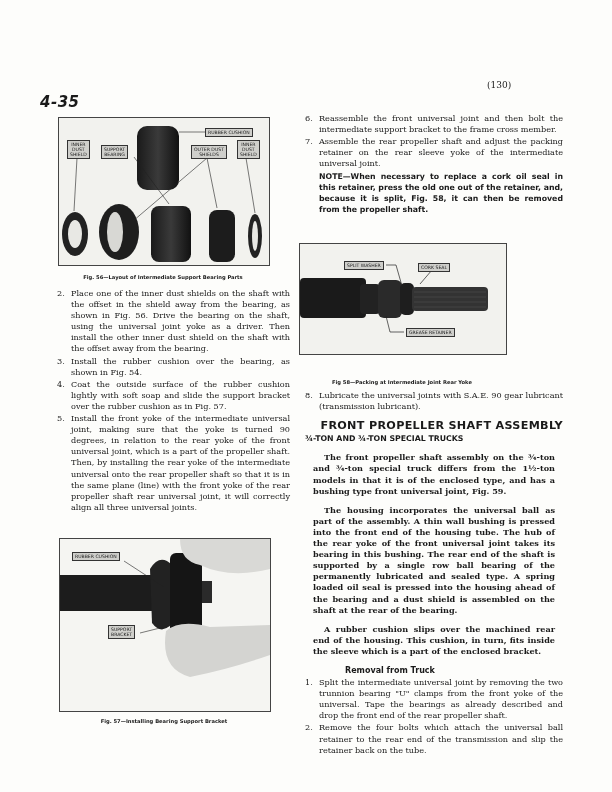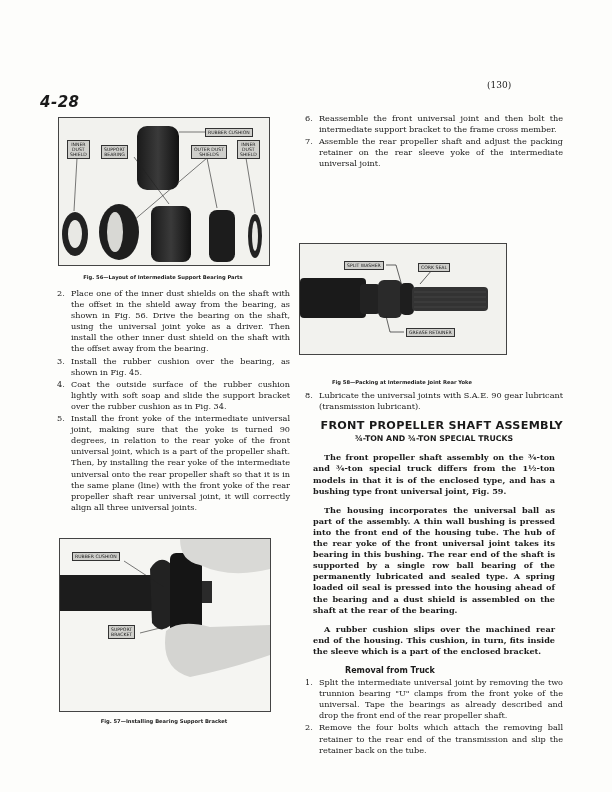--- a/index.html
+++ b/index.html
@@ -15,30 +15,30 @@
   .col { font-size:8.15px; line-height:11.1px; text-align:justify; }
   .li { display:flex; margin-bottom:1px; }
   .li .n { width:14px; flex:none; }
   .li .t { flex:1; }
   .note { font-family:"DejaVu Sans","Liberation Sans",sans-serif; font-weight:bold;
          font-size:7.8px; line-height:11px; padding-left:14px; margin-top:2px; }
   .para { text-indent:11px; margin:8px;font-weight:bold; }
   h1.sect { font-family:"DejaVu Sans","Liberation Sans",sans-serif; font-weight:bold; font-size:11.2px;
          margin:8px 0 2px 0; text-align:right; letter-spacing:0.3px; white-space:nowrap; }
   h2.sub { font-family:"DejaVu Sans","Liberation Sans",sans-serif; font-weight:bold; font-size:7.8px;
-         margin:0 0 2px 0; text-align:center; }
+         margin:0 0 2px 0; }
   h3.sub2 { font-family:"DejaVu Sans","Liberation Sans",sans-serif; font-weight:bold; font-size:8px;
          margin:2px 0 1px 0;padding-left:40px; }
   .tag { position:absolute; background:#cfcfcb; border:1px solid #333; font-family:"DejaVu Sans","Liberation Sans",sans-serif;
          font-size:4.6px; line-height:5px; text-align:center; padding:1px 2px; color:#222; white-space:pre; }
 </style>
 </head>
 <body>
 
-<div class="abs section-num">4-28</div>
+<div class="abs section-num">4-35</div>
 <div class="abs page-num">(130)</div>
 
 <div class="abs fig" style="left:58px;top:117px;width:210px;height:147px;">
   <svg width="210" height="147" style="position:absolute;left:0;top:0">
     <defs>
       <linearGradient id="g1" x1="0" x2="1">
           <stop offset="0" stop-color="#1a1a1a"></stop>
           <stop offset="0.5" stop-color="#3a3a3a"></stop>
           <stop offset="1" stop-color="#111"></stop>
         </linearGradient>
@@ -82,25 +82,25 @@
 </div>
 <div class="abs caption" style="left:58px;top:274px;width:210px;">Fig. 56—Layout of Intermediate Support Bearing Parts</div>
 
 <div class="abs col" style="left:57px;top:288px;width:233px;">
   <div class="li">
       <span class="n">2.</span>
       <span class="t">Place one of the inner dust shields on the shaft with the offset in the shield away from the bearing, as shown in Fig. 56. Drive the bearing on the shaft, using the universal joint yoke as a driver. Then install the other inner dust shield on the shaft with the offset away from the bearing.</span>
     </div>
   <div class="li">
       <span class="n">3.</span>
-      <span class="t">Install the rubber cushion over the bearing, as shown in Fig. 45.</span>
+      <span class="t">Install the rubber cushion over the bearing, as shown in Fig. 54.</span>
     </div>
   <div class="li">
       <span class="n">4.</span>
-      <span class="t">Coat the outside surface of the rubber cushion lightly with soft soap and slide the support bracket over the rubber cushion as in Fig. 34.</span>
+      <span class="t">Coat the outside surface of the rubber cushion lightly with soft soap and slide the support bracket over the rubber cushion as in Fig. 57.</span>
     </div>
   <div class="li">
       <span class="n">5.</span>
       <span class="t">Install the front yoke of the intermediate universal joint, making sure that the yoke is turned 90 degrees, in relation to the rear yoke of the front universal joint, which is a part of the propeller shaft. Then, by installing the rear yoke of the intermediate universal onto the rear propeller shaft so that it is in the same plane (line) with the front yoke of the rear propeller shaft rear universal joint, it will correctly align all three universal joints.</span>
     </div>
 </div>
 
 <div class="abs fig" style="left:59px;top:538px;width:210px;height:172px;background:#f5f5f2;">
   <svg width="210" height="172" style="position:absolute;left:0;top:0">
     <rect x="0" y="36" width="100" height="36" fill="#1c1c1c"></rect>
@@ -122,20 +122,21 @@
 
 <div class="abs col" style="left:305px;top:113px;width:258px;">
   <div class="li">
       <span class="n">6.</span>
       <span class="t">Reassemble the front universal joint and then bolt the intermediate support bracket to the frame cross member.</span>
     </div>
   <div class="li">
       <span class="n">7.</span>
       <span class="t">Assemble the rear propeller shaft and adjust the packing retainer on the rear sleeve yoke of the intermediate universal joint.</span>
     </div>
+  <div class="note">NOTE—When necessary to replace a cork oil seal in this retainer, press the old one out of the retainer, and, because it is split, Fig. 58, it can then be removed from the propeller shaft.</div>
 </div>
 
 <div class="abs fig" style="left:299px;top:243px;width:206px;height:110px;">
   <svg width="206" height="110" style="position:absolute;left:0;top:0">
     <rect x="0" y="34" width="66" height="40" rx="4" fill="#1a1a1a"></rect>
     <rect x="60" y="40" width="20" height="30" rx="4" fill="#222"></rect>
     <rect x="78" y="36" width="24" height="38" rx="6" fill="#2a2a2a"></rect>
     <rect x="100" y="39" width="14" height="32" rx="5" fill="#1e1e1e"></rect>
     <rect x="112" y="43" width="76" height="24" rx="4" fill="#333"></rect>
     <g stroke="#555" stroke-width="0.5">
@@ -166,15 +167,15 @@
   <p class="para">The front propeller shaft assembly on the ¾-ton and ¾-ton special truck differs from the 1½-ton models in that it is of the enclosed type, and has a bushing type front universal joint, Fig. 59.</p>
   <p class="para">The housing incorporates the universal ball as part of the assembly. A thin wall bushing is pressed into the front end of the housing tube. The hub of the rear yoke of the front universal joint takes its bearing in this bushing. The rear end of the shaft is supported by a single row ball bearing of the permanently lubricated and sealed type. A spring loaded oil seal is pressed into the housing ahead of the bearing and a dust shield is assembled on the shaft at the rear of the bearing.</p>
   <p class="para">A rubber cushion slips over the machined rear end of the housing. This cushion, in turn, fits inside the sleeve which is a part of the enclosed bracket.</p>
   <h3 class="sub2">Removal from Truck</h3>
   <div class="li">
       <span class="n">1.</span>
       <span class="t">Split the intermediate universal joint by removing the two trunnion bearing "U" clamps from the front yoke of the universal. Tape the bearings as already described and drop the front end of the rear propeller shaft.</span>
     </div>
   <div class="li">
       <span class="n">2.</span>
-      <span class="t">Remove the four bolts which attach the removing ball retainer to the rear end of the transmission and slip the retainer back on the tube.</span>
+      <span class="t">Remove the four bolts which attach the universal ball retainer to the rear end of the transmission and slip the retainer back on the tube.</span>
     </div>
 </div>
 
 </body></html>

